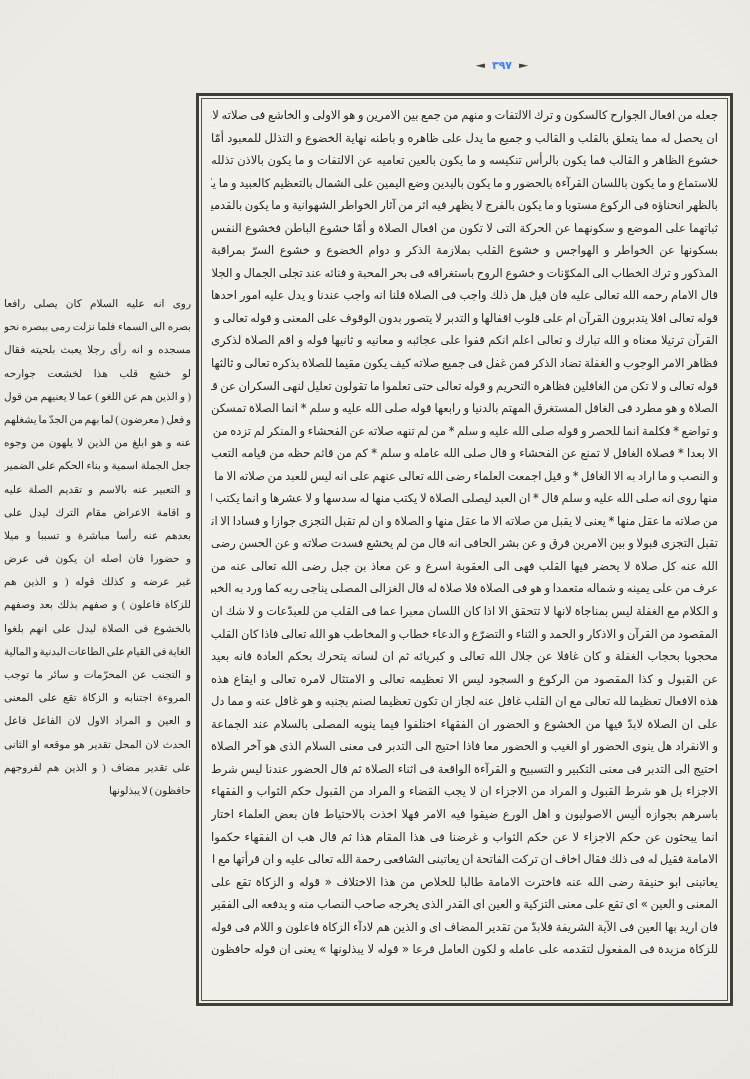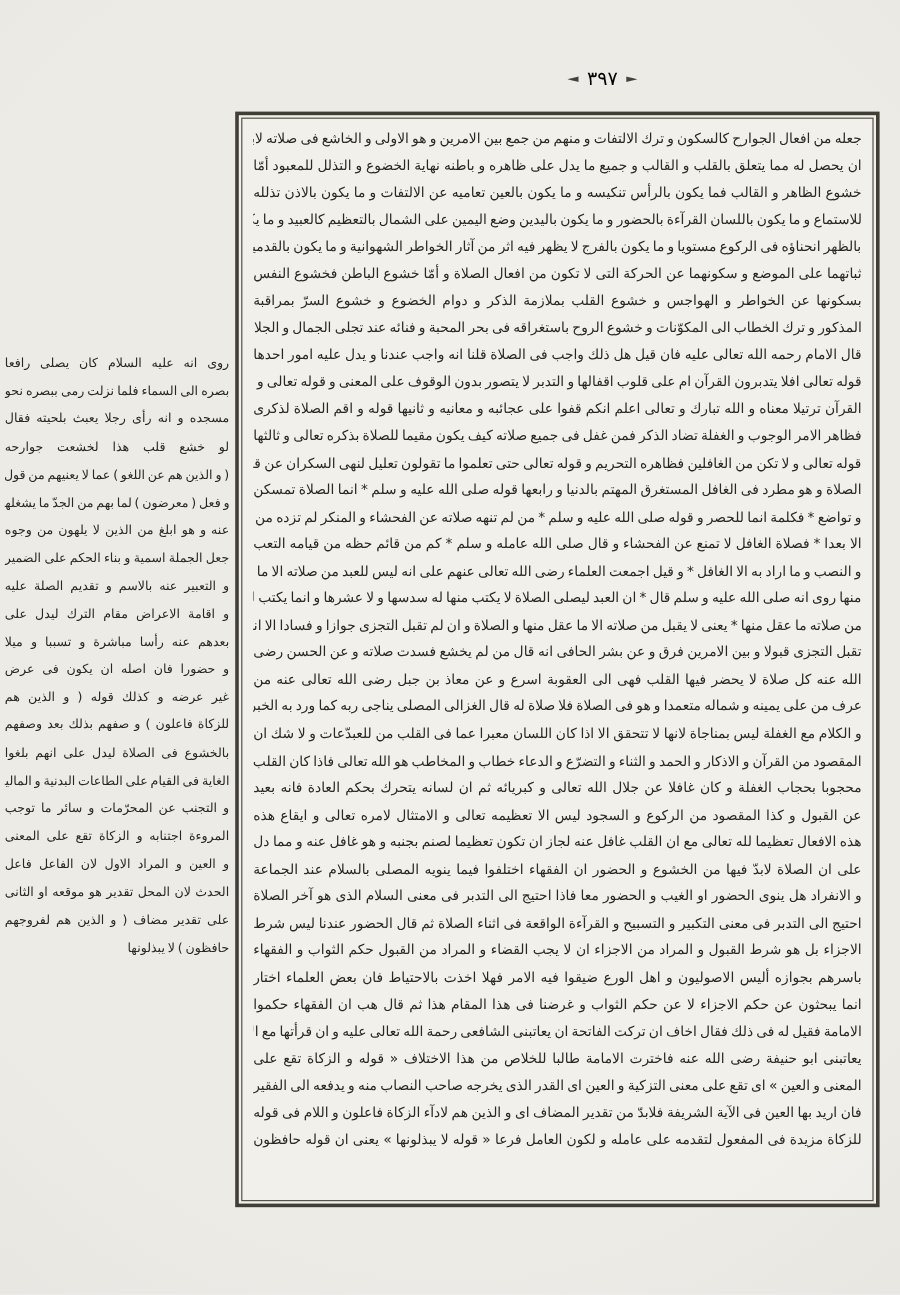--- a/index.html
+++ b/index.html
@@ -7,21 +7,21 @@
     width:750px;height:1079px;position:relative;overflow:hidden;
     background:radial-gradient(ellipse 130% 105% at 50% 45%, #edebe6 50%, #dedcd6 100%);
     font-family:"DejaVu Sans", sans-serif;
     -webkit-font-smoothing:antialiased;
   }
   .page-num-row{
     position:absolute;top:52px;left:418px;width:168px;height:26px;
     display:flex;align-items:center;justify-content:center;gap:7px;
     color:#38352f;
   }
-  .page-num{font-size:16px;font-weight:normal;letter-spacing:1px;color:#000000;}
+  .page-num{font-size:11px;font-weight:bold;letter-spacing:1px;color:#3b82f6;}
   .orn{font-size:12px;color:#45423b;line-height:1;transform:scaleY(.75);}
 
   .frame{
     position:absolute;left:196px;top:93px;width:537px;height:913px;
     box-sizing:border-box;border:3px solid #413e37;
     background:rgba(255,255,253,0.25);
   }
   .frame-inner{
     position:absolute;inset:2px;border:1px solid #55524a;
     padding:5px 9px 4px 9px;box-sizing:border-box;overflow:hidden;
@@ -34,20 +34,21 @@
     word-spacing:-1px;
   }
   .margin-note{
     position:absolute;left:4px;top:292px;width:187px;direction:rtl;
   }
   .margin-note .line{
     font-size:10.5px;line-height:23.2px;height:23.2px;
     color:#2b2823;white-space:nowrap;overflow:hidden;
     text-align:justify;text-align-last:justify;
     word-spacing:-1px;
+    font-family:Liberation Serif, serif;
   }
   .margin-note .line:last-child{text-align-last:right;}
 </style>
 </head>
 <body>
 
 <div class="page-num-row">
   <span class="orn">◄</span>
   <span class="page-num">٣٩٧</span>
   <span class="orn">►</span>

